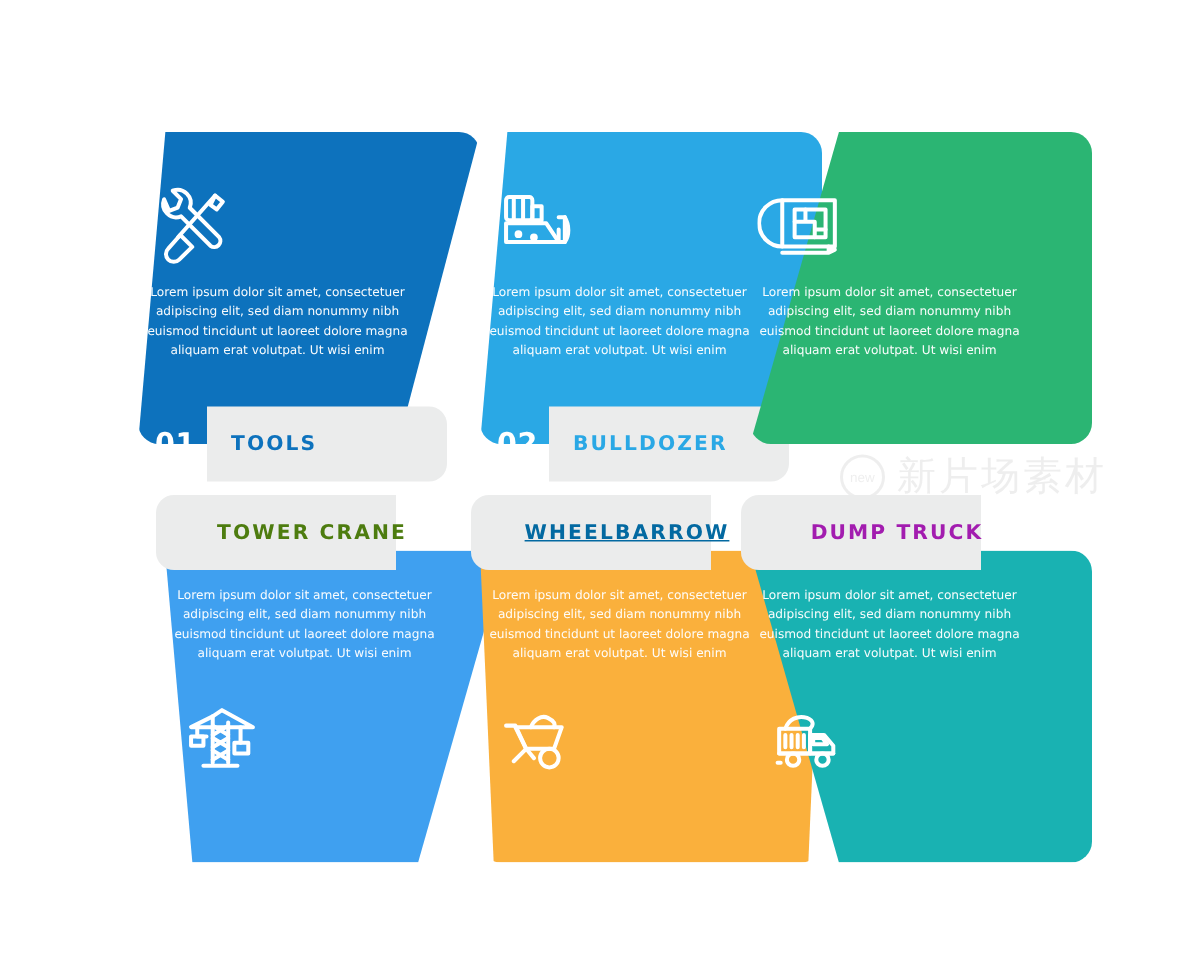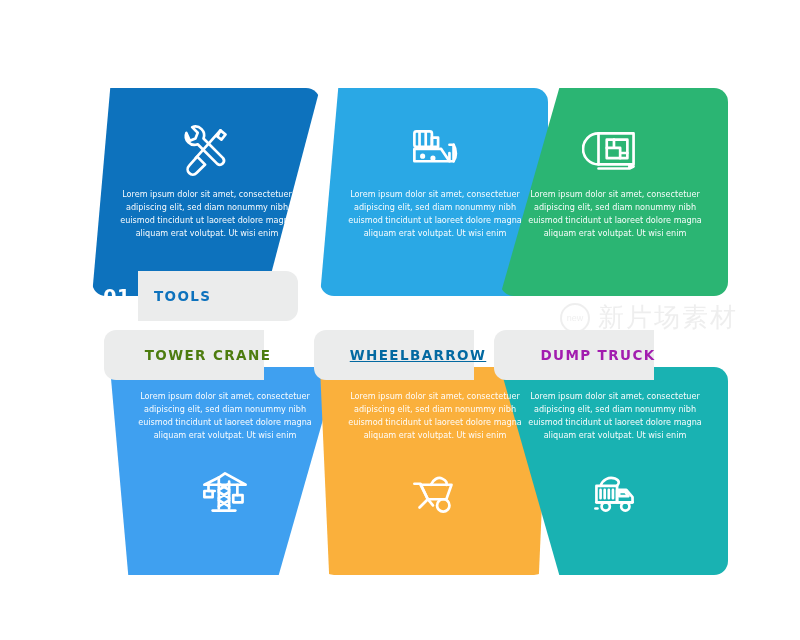--- a/index.html
+++ b/index.html
@@ -113,21 +113,20 @@
   }
   .r1 .title { left:62px; }
   .r2 .title { left:0; width:196px; justify-content:center; }
 
   
   .content {
     position:absolute;
     left:2px; right:0;
     display:flex;
     flex-direction:column;
-    align-items:center;
     z-index:2;
   }
   .r1 .content { top:28px; }
   .r2 .content { top:60px; }
 
   .icon-wrap {
     width:72px; height:72px;
     display:flex; align-items:center; justify-content:center;
   }
   .icon-wrap svg { width:66px; height:66px; display:block; }
@@ -184,20 +183,25 @@
               <path d="M17 12v15M23 12v15"></path>
               <path d="M29 18h6v9h-6z"></path>
               <path d="M12 29h26l8 12H12z"></path>
               <path d="M46 41v-8M46 41h4v-16h-4"></path>
               <path d="M50 25c3 5 3 12 0 16"></path>
               <circle cx="20" cy="36" r="1.2" fill="#fff"></circle>
               <circle cx="30" cy="38" r="1.2" fill="#fff"></circle>
             </svg>
           </div>
           <div class="desc">Lorem ipsum dolor sit amet, consectetuer adipiscing elit, sed diam nonummy nibh euismod tincidunt ut laoreet dolore magna aliquam erat volutpat. Ut wisi enim</div>
+        </div>
+        <div class="label-strip">
+          <div class="grey-plate" style="background:#ebecec;"></div>
+          <div class="num">02</div>
+          <div class="title" style="color:#2aa8e5;">BULLDOZER</div>
         </div>
       </div>
       <div class="card r1" style="left: 500px; top: 88px;">
         <div class="body-shape" style="background:#2bb573; clip-path:polygon(26% 0%, 100% 0%, 100% 100%, 0% 100%);"></div>
         <div class="content">
           <div class="icon-wrap">
             <svg viewBox="0 0 64 64" fill="none" stroke="#fff" stroke-width="2.6" stroke-linecap="round" stroke-linejoin="round">
               <path d="M16 14h34v30H16z"></path>
               <path d="M16 14a4 4 0 0 0 0 30"></path>
               <path d="M24 20h20v18H24z"></path>

